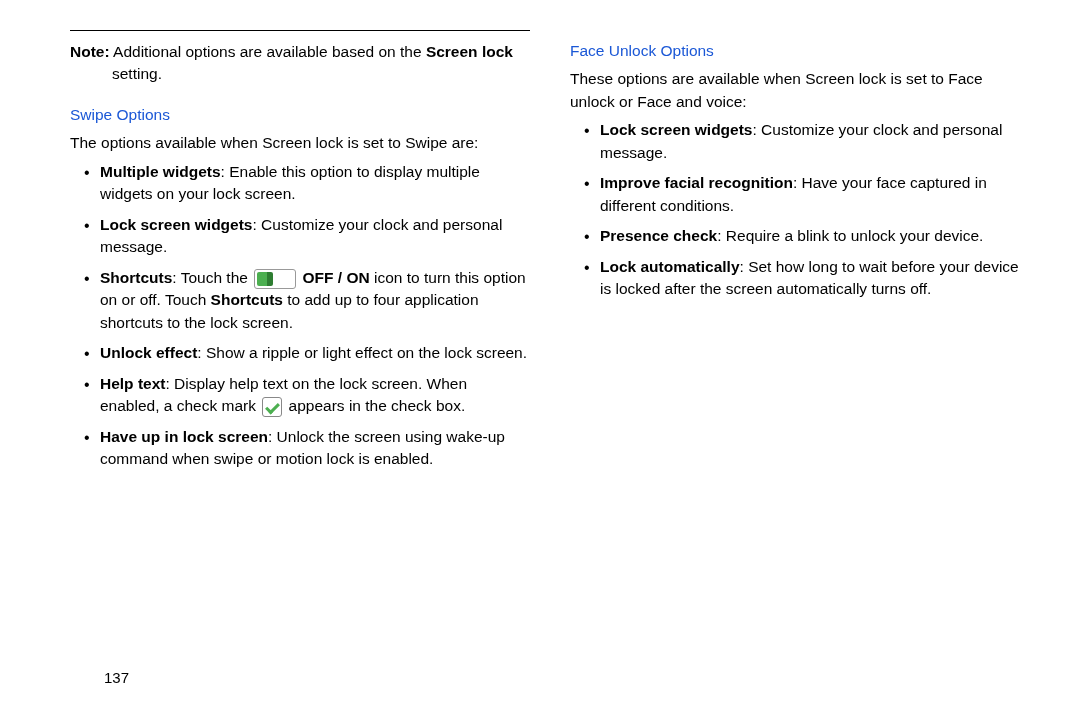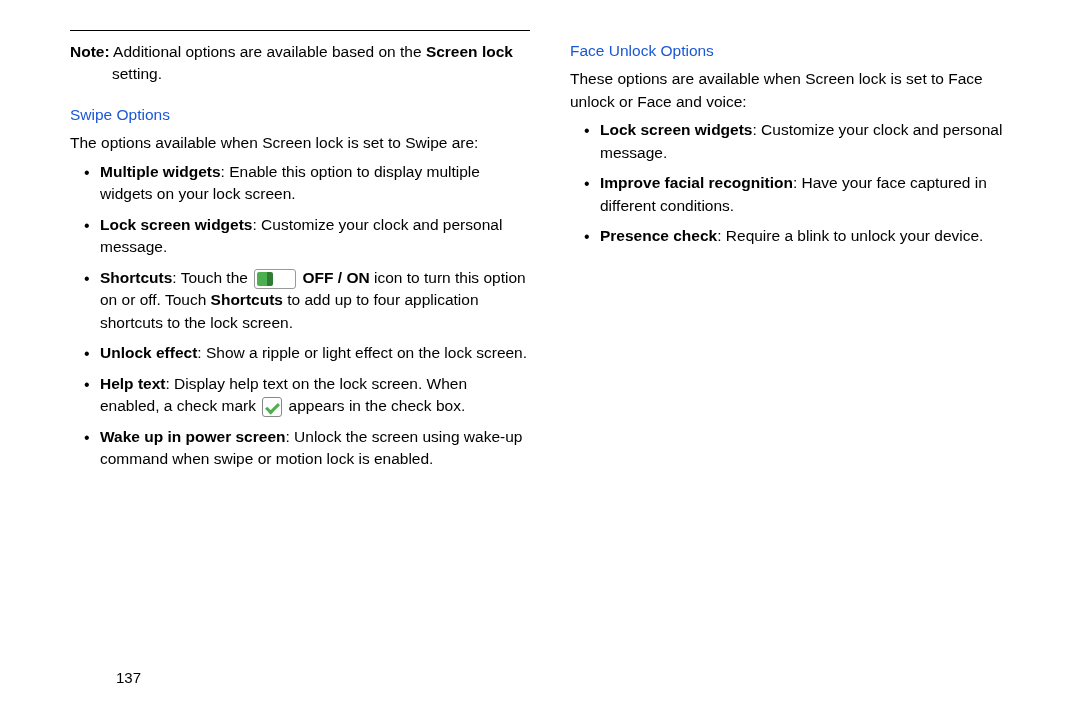--- a/index.html
+++ b/index.html
@@ -100,21 +100,21 @@
     top: 5px;
     width: 10px;
     height: 5px;
     border-left: 3px solid #4caf50;
     border-bottom: 3px solid #4caf50;
     transform: rotate(-45deg);
   }
   .pagenum {
     position: absolute;
     bottom: 34px;
-    left: 116px;
+    left: 104px;
     font-size: 15px;
   }
 </style>
 </head>
 <body>
 
 <div class="page">
 
   <div class="col">
     <div class="hr"></div>
@@ -138,35 +138,38 @@
         <b>Shortcuts</b><span>: Touch the </span><span class="toggle-icon"></span>
         <b>OFF / ON</b><span> icon to turn this option on or off. Touch </span><b>Shortcuts</b><span> to add up to four application shortcuts to the lock screen.</span>
       </li>
       <li>
         <b>Unlock effect</b><span>: Show a ripple or light effect on the lock screen.</span>
       </li>
       <li>
         <b>Help text</b><span>: Display help text on the lock screen. When enabled, a check mark </span><span class="check-icon"></span><span> appears in the check box.</span>
       </li>
       <li>
-        <b>Wake up in power screen</b><span>: Unlock the screen using wake-up command when swipe or motion lock is enabled.</span>
+        <b>Have up in lock screen</b><span>: Unlock the screen using wake-up command when swipe or motion lock is enabled.</span>
       </li>
     </ul>
   </div>
 
   <div class="col">
     <div class="heading" style="margin-top:10px">Face Unlock Options</div>
     <div class="intro">These options are available when Screen lock is set to Face unlock or Face and voice:</div>
     <ul class="opts">
       <li>
         <b>Lock screen widgets</b><span>: Customize your clock and personal message.</span>
       </li>
       <li>
         <b>Improve facial recognition</b><span>: Have your face captured in different conditions.</span>
       </li>
       <li>
         <b>Presence check</b><span>: Require a blink to unlock your device.</span>
       </li>
+      <li>
+        <b>Lock automatically</b><span>: Set how long to wait before your device is locked after the screen automatically turns off.</span>
+      </li>
     </ul>
   </div>
 </div>
 
 <div class="pagenum">137</div>
 
 </body></html>

